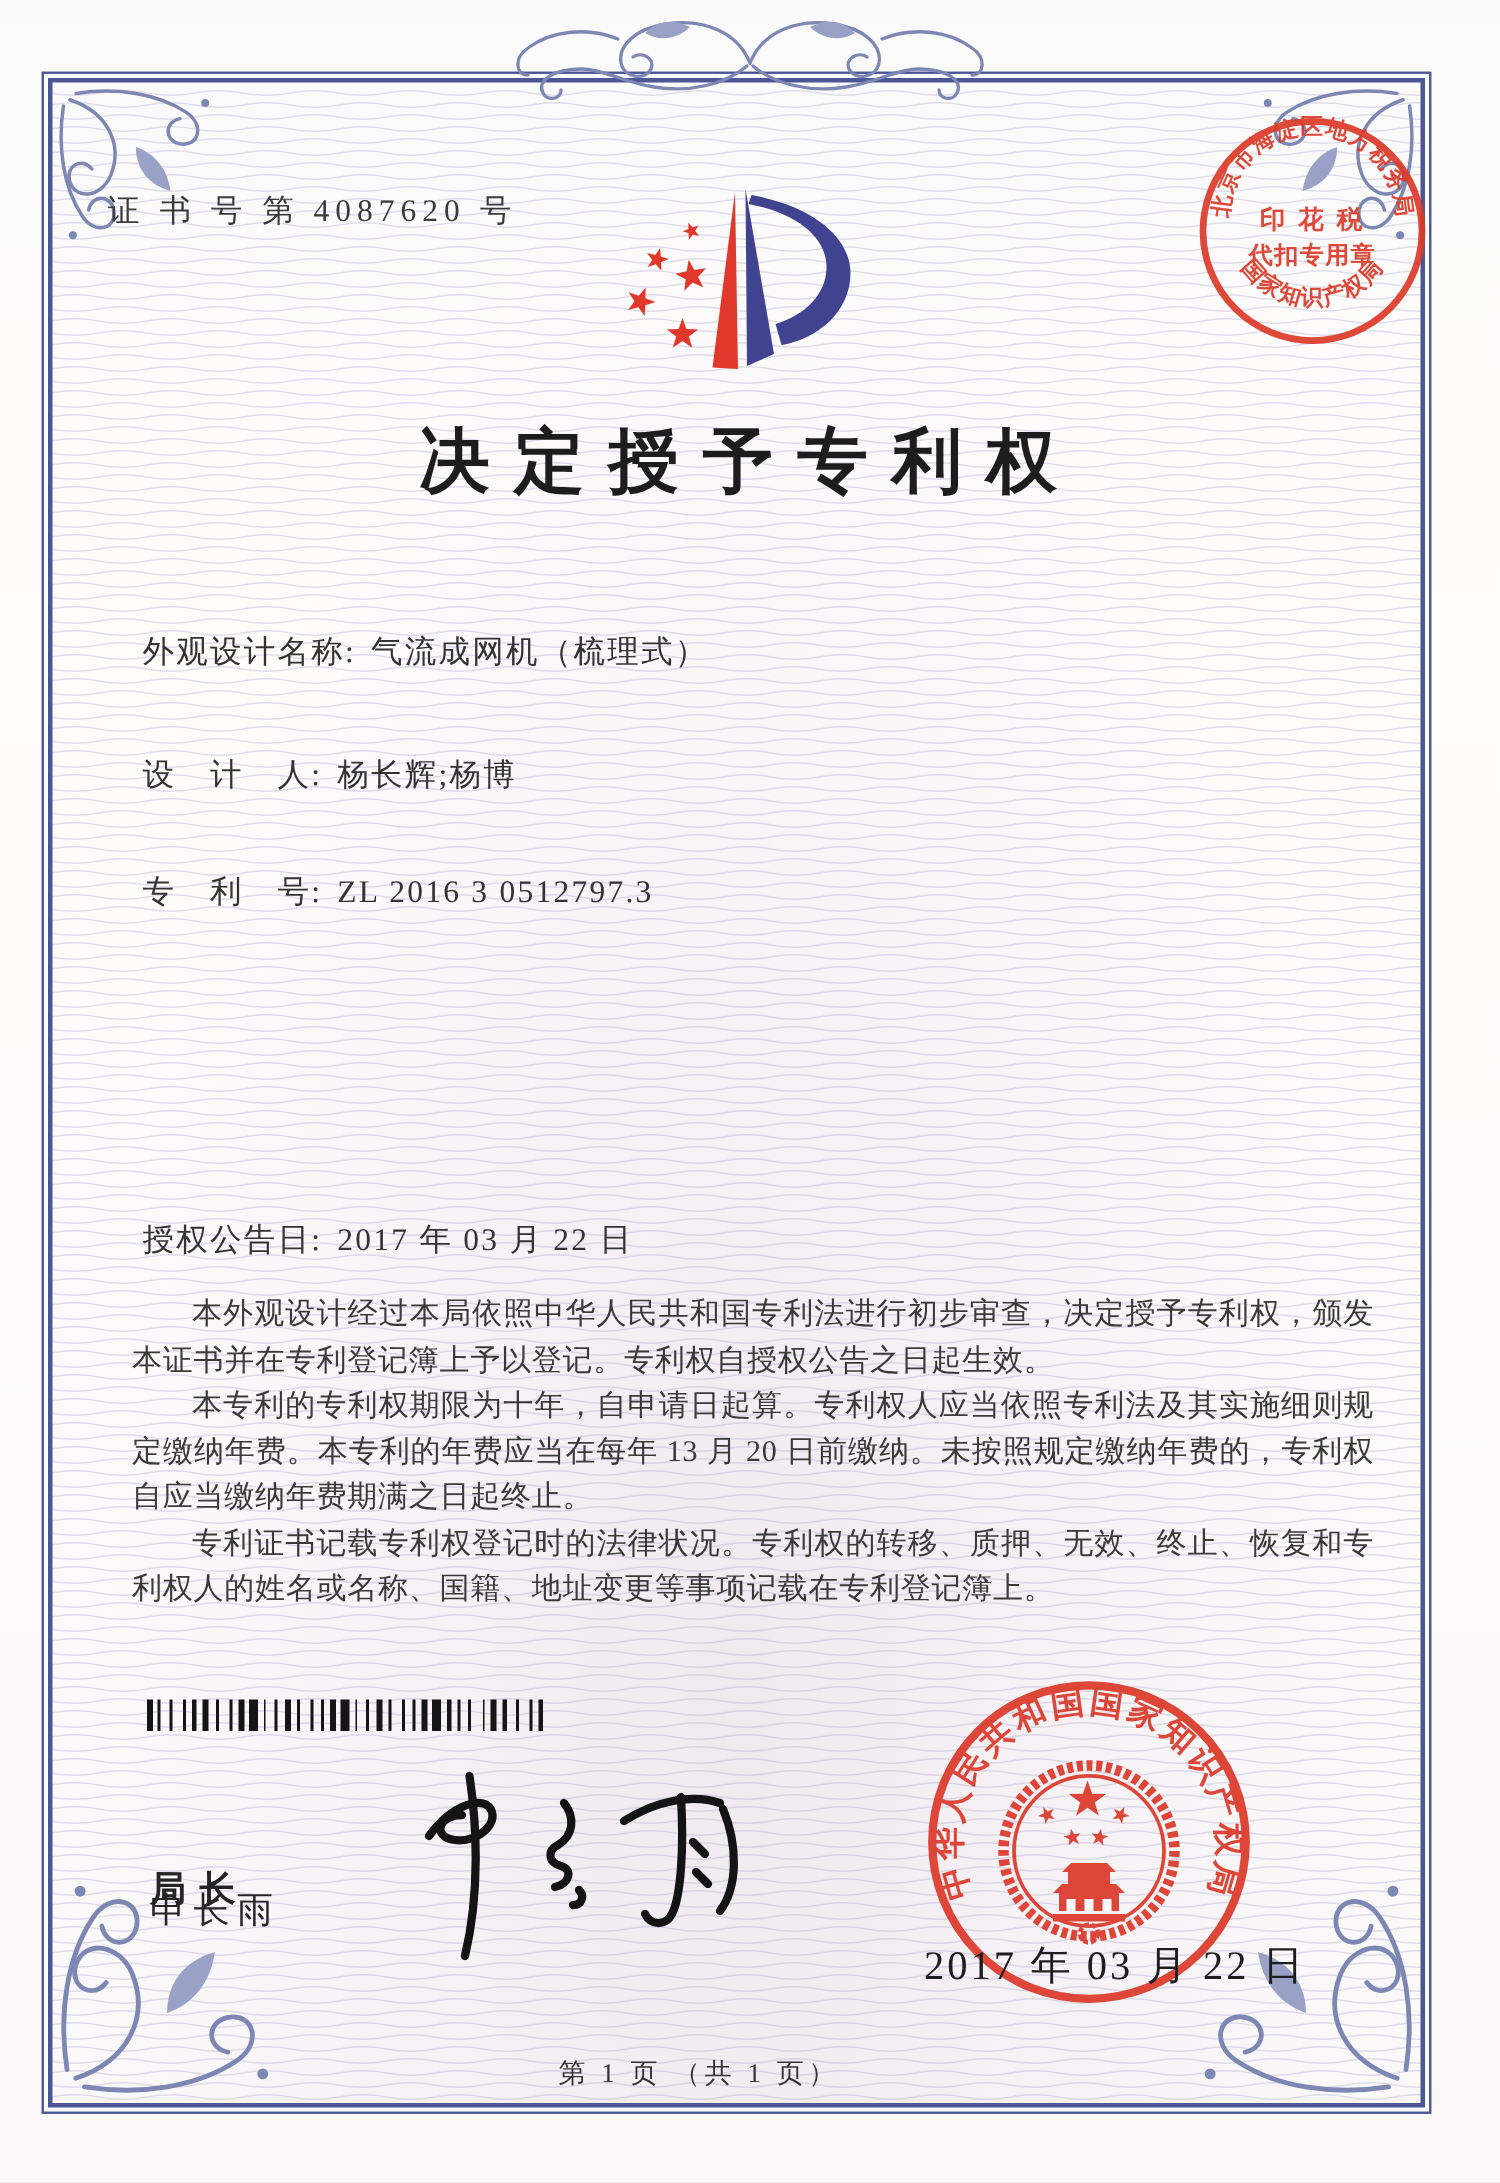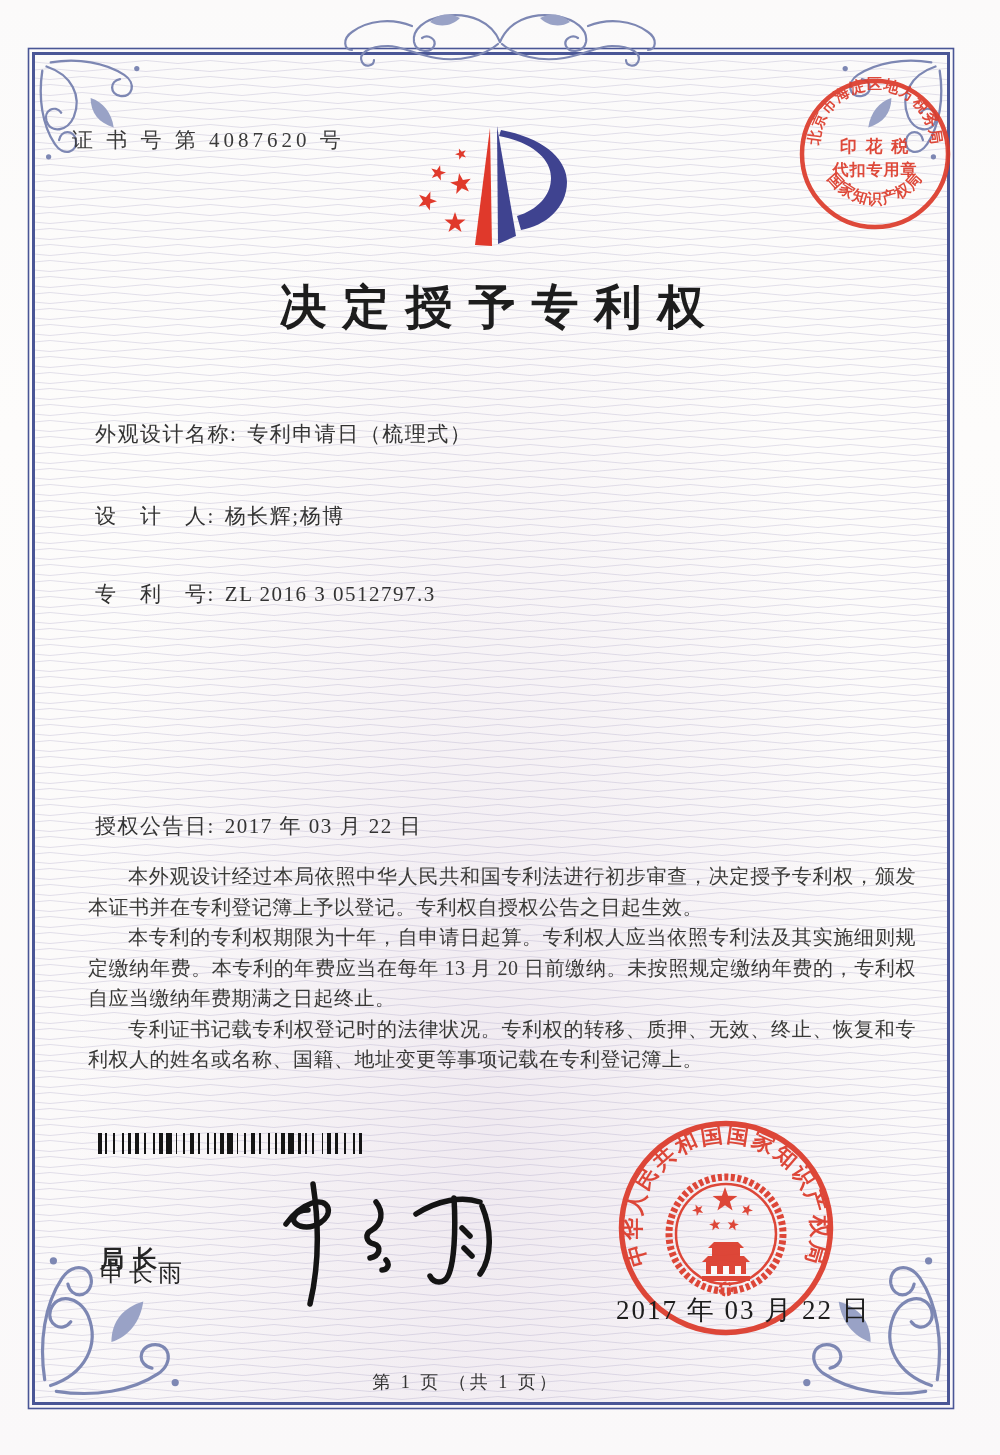--- a/index.html
+++ b/index.html
@@ -272,21 +272,21 @@
           <polygon points="40.0,92.0 42.6,99.4 50.5,99.6 44.2,104.4 46.5,111.9 40.0,107.4 33.5,111.9 35.8,104.4 29.5,99.6 37.4,99.4"></polygon>
         </g>
       <path d="M75,8 L60,125 L77,126 Z" fill="#e0392b"></path>
       <path d="M82,6 L83,124 L101,116 Z" fill="#3f4390"></path>
       <path d="M86,10 C130,18 152,40 152,62 C152,88 130,106 106,110 L102,96 C122,90 136,76 136,58 C136,38 116,22 84,16 Z" fill="#3f4390"></path>
     </svg>
 
     <div class="title">决定授予专利权</div>
 
     <div class="field f0">
-      <span class="lbl">外观设计名称:</span><span>专利申请日（梳理式）</span>
+      <span class="lbl">外观设计名称:</span><span>气流成网机（梳理式）</span>
     </div>
     <div class="field f1">
       <span class="lbl">设　计　人:</span><span>杨长辉;杨博</span>
     </div>
     <div class="field f2">
       <span class="lbl">专　利　号:</span><span>ZL 2016 3 0512797.3</span>
     </div>
     <div class="field f5">
       <span class="lbl">授权公告日:</span><span>2017 年 03 月 22 日</span>
     </div>

